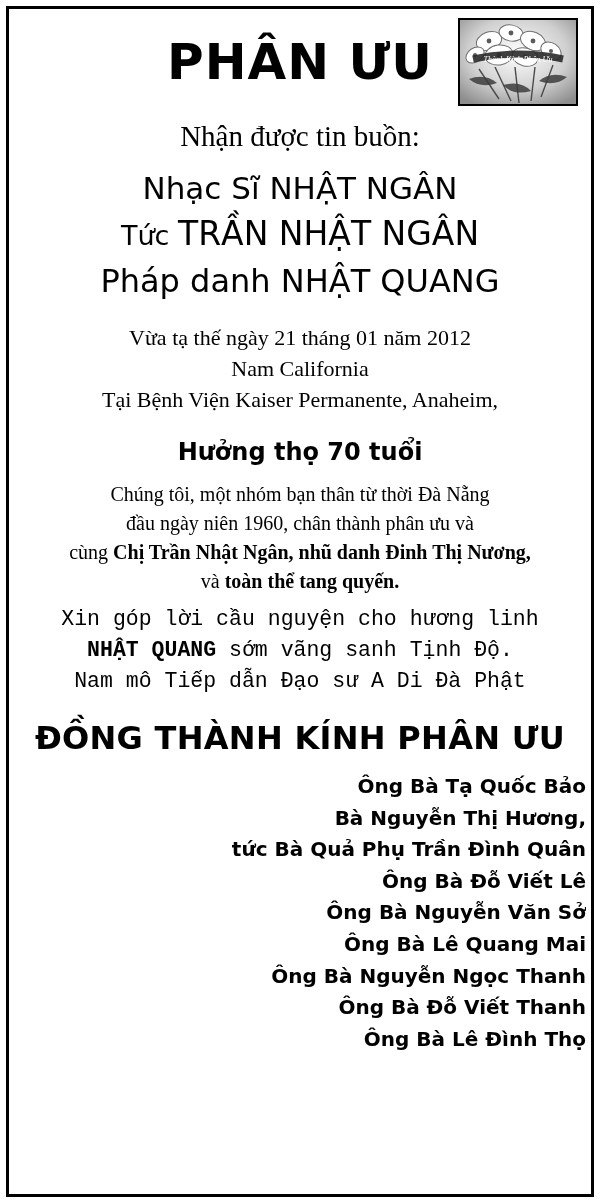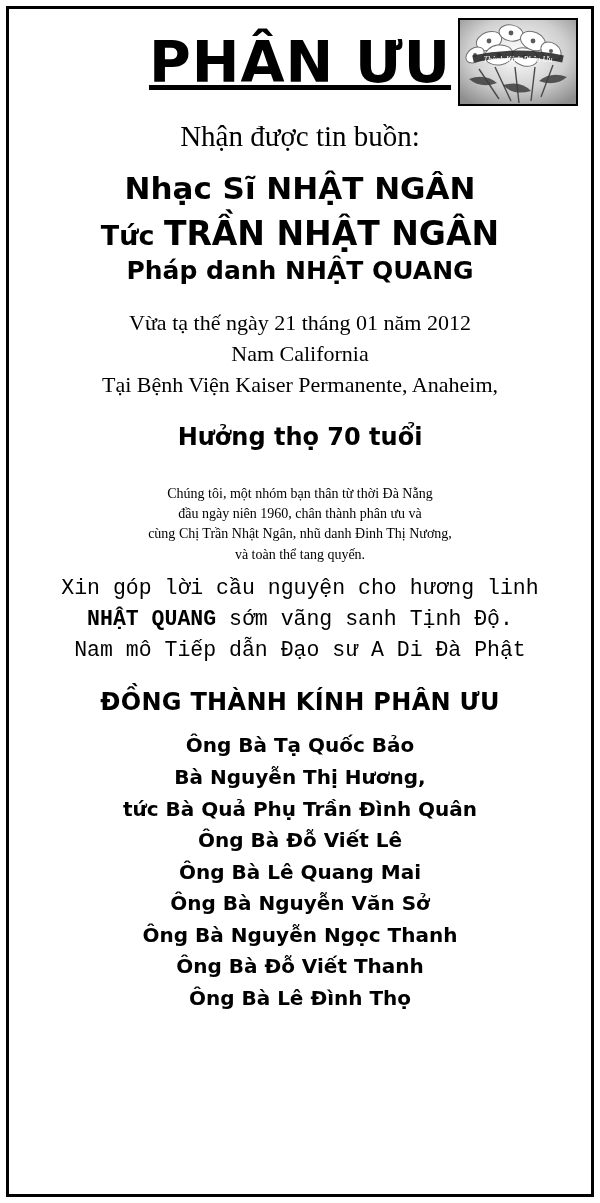--- a/index.html
+++ b/index.html
@@ -41,25 +41,24 @@
   }
 
   
   .header-row {
     position: relative;
     height: 96px;
   }
   .title-phanuu {
     font-family: "DejaVu Sans", sans-serif;
     font-weight: bold;
-    font-size: 57px;
+    font-size: 50px;
     letter-spacing: 1px;
     line-height: 96px;
     text-align: center;
-    text-decoration: underline;
   }
   .wreath {
     position: absolute;
     right: 8px;
     top: 4px;
     width: 120px;
     height: 88px;
     border: 1px solid #000;
     box-sizing: border-box;
     overflow: hidden;
@@ -69,74 +68,74 @@
 
   .subtitle {
     font-family: "Liberation Serif", serif;
     font-size: 29px;
     margin-top: 10px;
     margin-bottom: 16px;
   }
 
   .name-block {
     font-family: "DejaVu Sans", sans-serif;
-    font-weight: bold;
+    font-weight: normal;
     line-height: 1.28;
   }
   .name1 { font-size: 31px; }
   .name2 { font-size: 33px; margin-top: 4px; }
   .name2 .small { font-size: 27px; }
-  .name3 { font-size: 25px; }
+  .name3 { font-size: 32px; margin-top: 6px; }
 
   .dates {
     font-family: "Liberation Serif", serif;
     font-size: 22px;
     line-height: 1.42;
     margin-top: 20px;
   }
 
   .age {
     font-family: "DejaVu Sans", sans-serif;
     font-weight: bold;
     font-size: 24px;
     margin-top: 22px;
     text-align: center;
   }
 
   .body-text {
     font-family: "Liberation Serif", serif;
-    font-size: 14px;
+    font-size: 20px;
     line-height: 1.45;
-    margin-top: 33px;
-  }
-  .body-text b { font-weight: normal; text-align: right; }
+    margin-top: 14px;
+  }
+  .body-text b { font-weight: bold; text-align: right; }
 
   .prayer {
     font-family: Liberation Mono, monospace;
     font-size: 21.5px;
     line-height: 1.45;
     margin-top: 8px;
   }
   .prayer b { font-weight: bold; }
 
   .closing {
     font-family: "DejaVu Sans", sans-serif;
     font-weight: bold;
-    font-size: 24px;
+    font-size: 32px;
     margin-top: 22px;
     letter-spacing: 0.3px;
   }
 
   .signers {
     font-family: "DejaVu Sans", sans-serif;
     font-weight: bold;
     font-size: 20px;
     line-height: 1.58;
     margin-top: 14px;
-    text-align: center;
+    text-align: right;
   }
   .signers div { white-space: nowrap; }
 </style>
 </head>
 <body>
 
 <div id="page">
   <div class="outer-frame"></div>
 
   <div class="content">
@@ -222,21 +221,21 @@
       <div>Nam mô Tiếp dẫn Đạo sư A Di Đà Phật</div>
     </div>
 
     <div class="closing">ĐỒNG THÀNH KÍNH PHÂN ƯU</div>
 
     <div class="signers">
       <div>Ông Bà Tạ Quốc Bảo</div>
       <div>Bà Nguyễn Thị Hương,</div>
       <div>tức Bà Quả Phụ Trần Đình Quân</div>
       <div>Ông Bà Đỗ Viết Lê</div>
+      <div>Ông Bà Nguyễn Văn Sở</div>
       <div>Ông Bà Lê Quang Mai</div>
-      <div>Ông Bà Nguyễn Văn Sở</div>
       <div>Ông Bà Nguyễn Ngọc Thanh</div>
       <div>Ông Bà Đỗ Viết Thanh</div>
       <div>Ông Bà Lê Đình Thọ</div>
     </div>
 
   </div>
 </div>
 
 </body></html>

